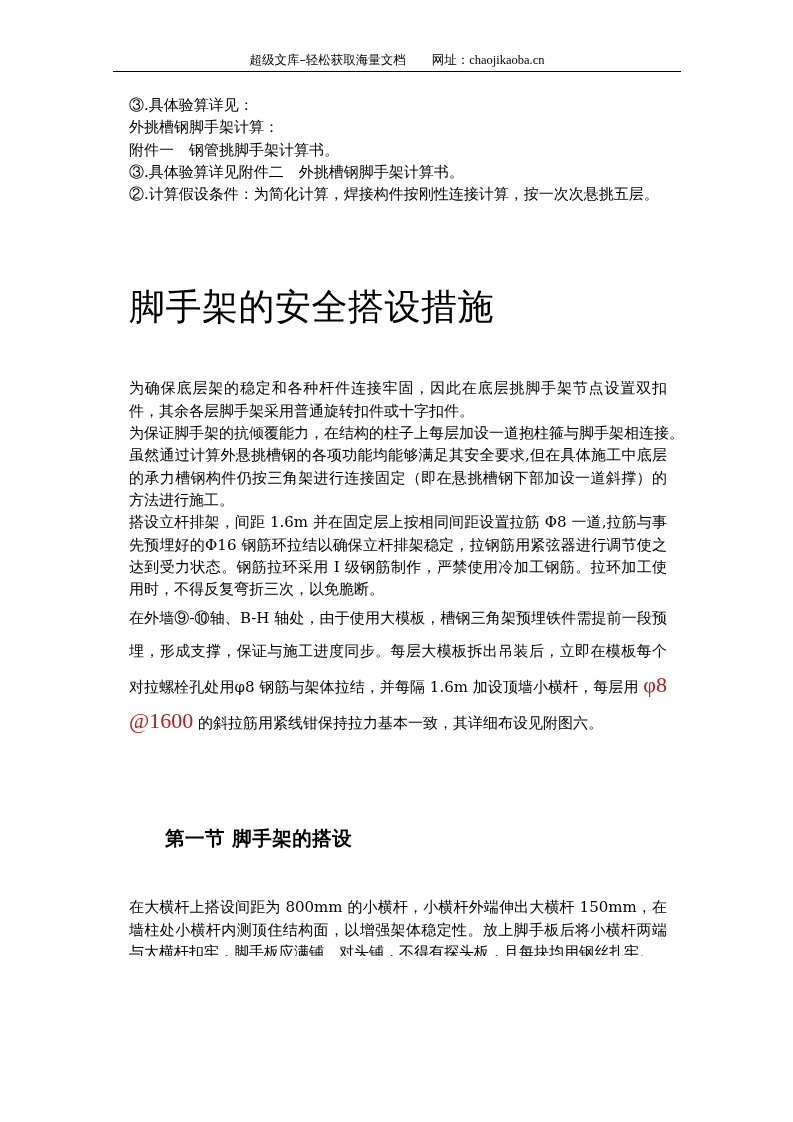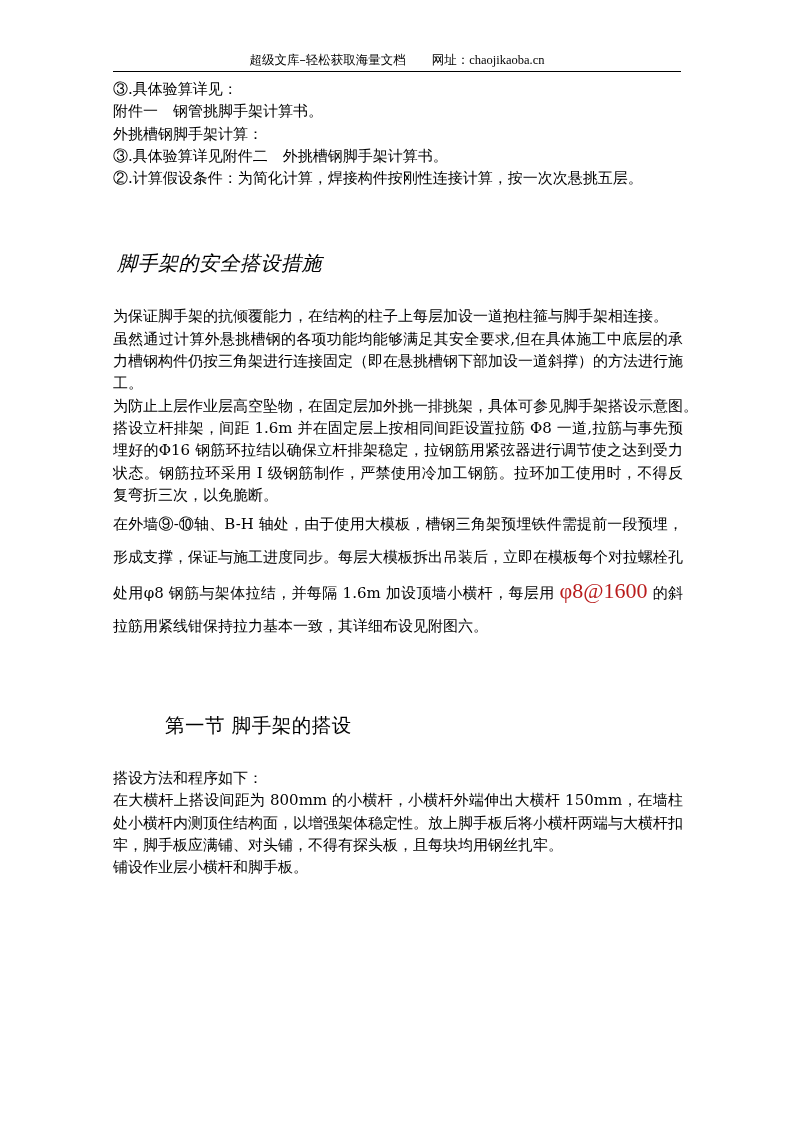--- a/index.html
+++ b/index.html
@@ -64,38 +64,37 @@
     word-break: break-all;
   }
 
   
   p.line {
     white-space: nowrap;
     text-align: left;
   }
 
   .blk {
-    margin: 0;
+    margin: 16px;
   }
 
   
   h1.h-main {
-    margin: 4px;
-    font-size: 20px;
+    margin: 16px;
+    font-size: 36px;
     line-height: 44px;
     font-weight: normal;
     font-family: "DejaVu Serif", "Liberation Serif", serif;
     letter-spacing: 0.5px;
-    font-style: italic;
   }
   h2.h-sec {
     margin: 0;
     font-size: 19.5px;
     line-height: 30px;
-    font-weight: normal;
+    font-weight: bold;
     padding-left: 52px;
     font-family: "DejaVu Serif", "Liberation Serif", serif;
     letter-spacing: 0.5px;
   }
 
   
   p.loose {
     margin: 0;
     font-size: 15px;
     line-height: 33px;
@@ -123,45 +122,44 @@
 <div class="page">
 
   <div class="doc-header">
     <span class="hdr-title">超级文库–轻松获取海量文档</span><span class="hdr-gap"></span><span class="hdr-url-label">网址：</span><span class="hdr-url">chaojikaoba.cn</span>
   </div>
 
   <div class="content">
 
     <div class="blk">
       <p class="line">③.具体验算详见：</p>
+      <p class="line">外挑槽钢脚手架计算：</p>
       <p class="line">附件一　钢管挑脚手架计算书。</p>
-      <p class="line">外挑槽钢脚手架计算：</p>
       <p class="line">③.具体验算详见附件二　外挑槽钢脚手架计算书。</p>
       <p class="line">②.计算假设条件：为简化计算，焊接构件按刚性连接计算，按一次次悬挑五层。</p>
     </div>
 
     <div class="sp-h1-top"></div>
     <h1 class="h-main">脚手架的安全搭设措施</h1>
     <div class="sp-h1-bot"></div>
 
     <div class="blk">
+      <p class="para">为确保底层架的稳定和各种杆件连接牢固，因此在底层挑脚手架节点设置双扣件，其余各层脚手架采用普通旋转扣件或十字扣件。</p>
       <p class="line">为保证脚手架的抗倾覆能力，在结构的柱子上每层加设一道抱柱箍与脚手架相连接。</p>
       <p class="para">虽然通过计算外悬挑槽钢的各项功能均能够满足其安全要求,但在具体施工中底层的承力槽钢构件仍按三角架进行连接固定（即在悬挑槽钢下部加设一道斜撑）的方法进行施工。</p>
-      <p class="line">为防止上层作业层高空坠物，在固定层加外挑一排挑架，具体可参见脚手架搭设示意图。</p>
       <p class="para">搭设立杆排架，间距 1.6m 并在固定层上按相同间距设置拉筋 Φ8 一道,拉筋与事先预埋好的Φ16 钢筋环拉结以确保立杆排架稳定，拉钢筋用紧弦器进行调节使之达到受力状态。钢筋拉环采用 I 级钢筋制作，严禁使用冷加工钢筋。拉环加工使用时，不得反复弯折三次，以免脆断。</p>
       <div class="sp-loose-top"></div>
       <p class="loose"><span>在外墙⑨-⑩轴、B-H 轴处，由于使用大模板，槽钢三角架预埋铁件需提前一段预埋，形成支撑，保证与施工进度同步。每层大模板拆出吊装后，立即在模板每个对拉螺栓孔处用φ8 钢筋与架体拉结，并每隔 1.6m 加设顶墙小横杆，每层用 </span><span class="blue-spec">φ8@1600</span><span> 的斜拉筋用紧线钳保持拉力基本一致，其详细布设见附图六。</span></p>
     </div>
 
     <div class="sp-h1b-top"></div>
     <div class="sp-h1b-bot"></div>
 
     <h2 class="h-sec">第一节 脚手架的搭设</h2>
     <div class="sp-h2-bot"></div>
 
     <div class="blk">
-      <p class="line">搭设方法和程序如下：</p>
       <p class="para">在大横杆上搭设间距为 800mm 的小横杆，小横杆外端伸出大横杆 150mm，在墙柱处小横杆内测顶住结构面，以增强架体稳定性。放上脚手板后将小横杆两端与大横杆扣牢，脚手板应满铺、对头铺，不得有探头板，且每块均用钢丝扎牢。</p>
       <p class="line">铺设作业层小横杆和脚手板。</p>
     </div>
 
   </div>
 </div>
 
 </body></html>

